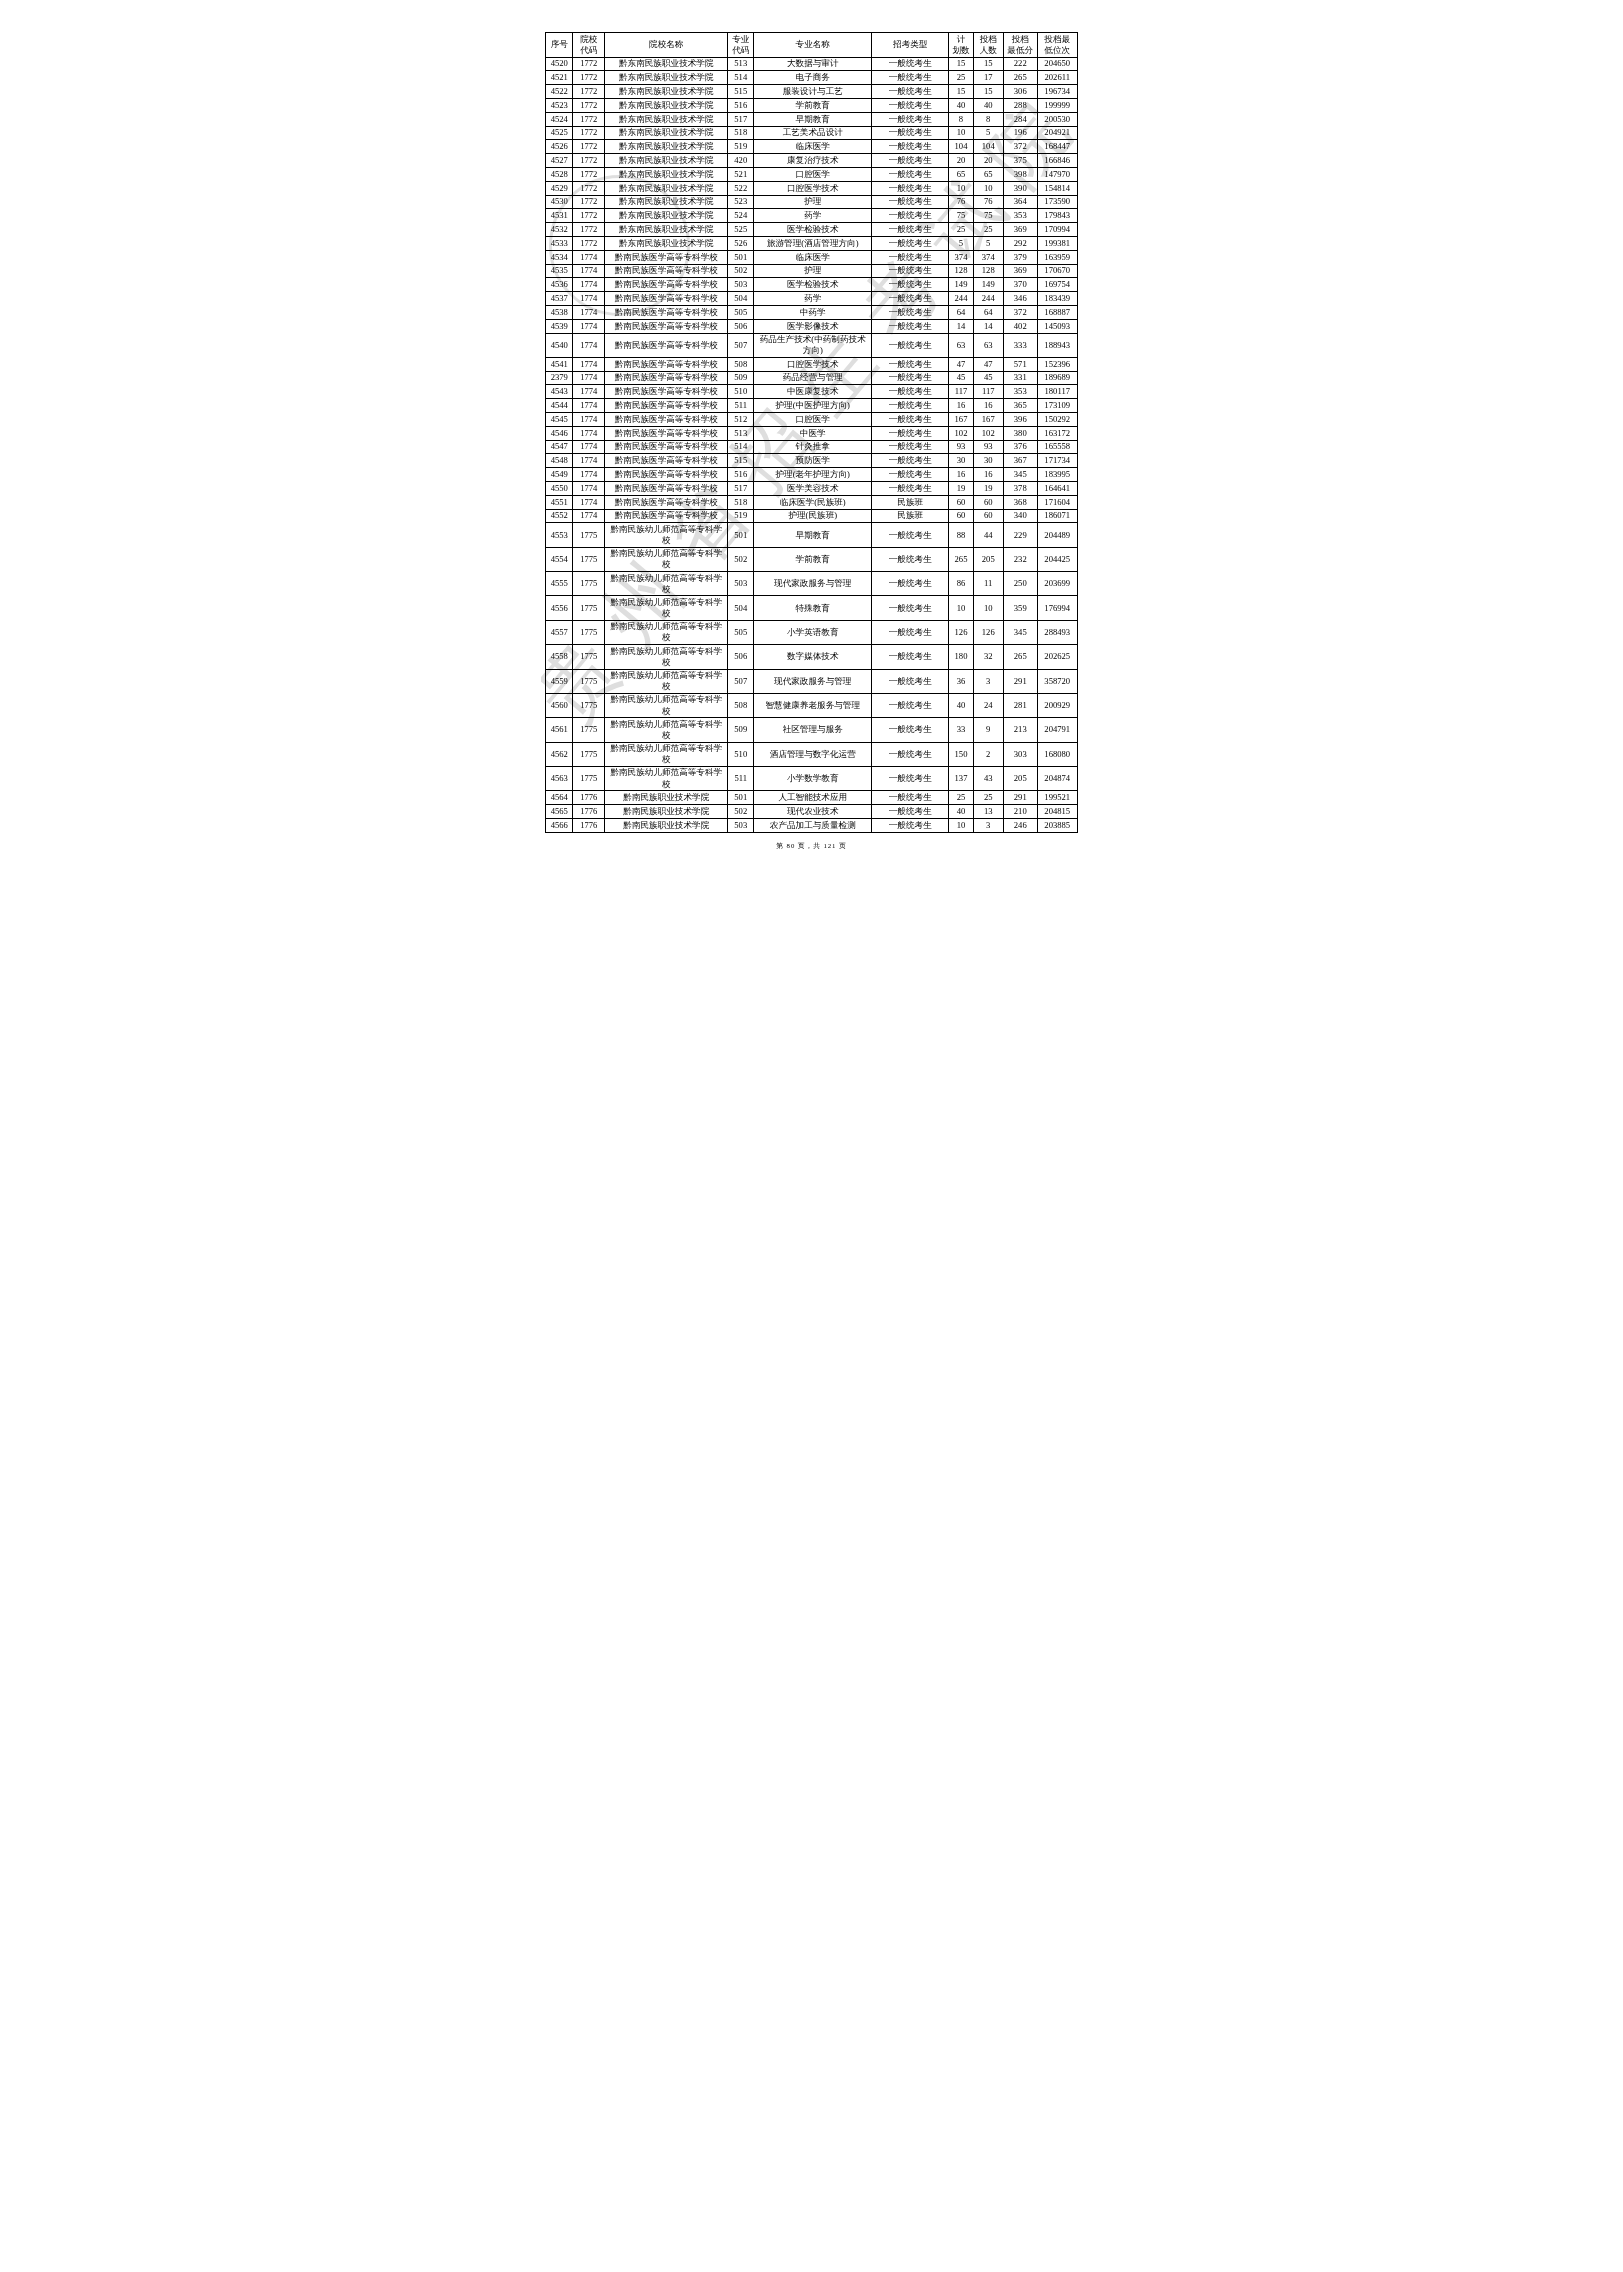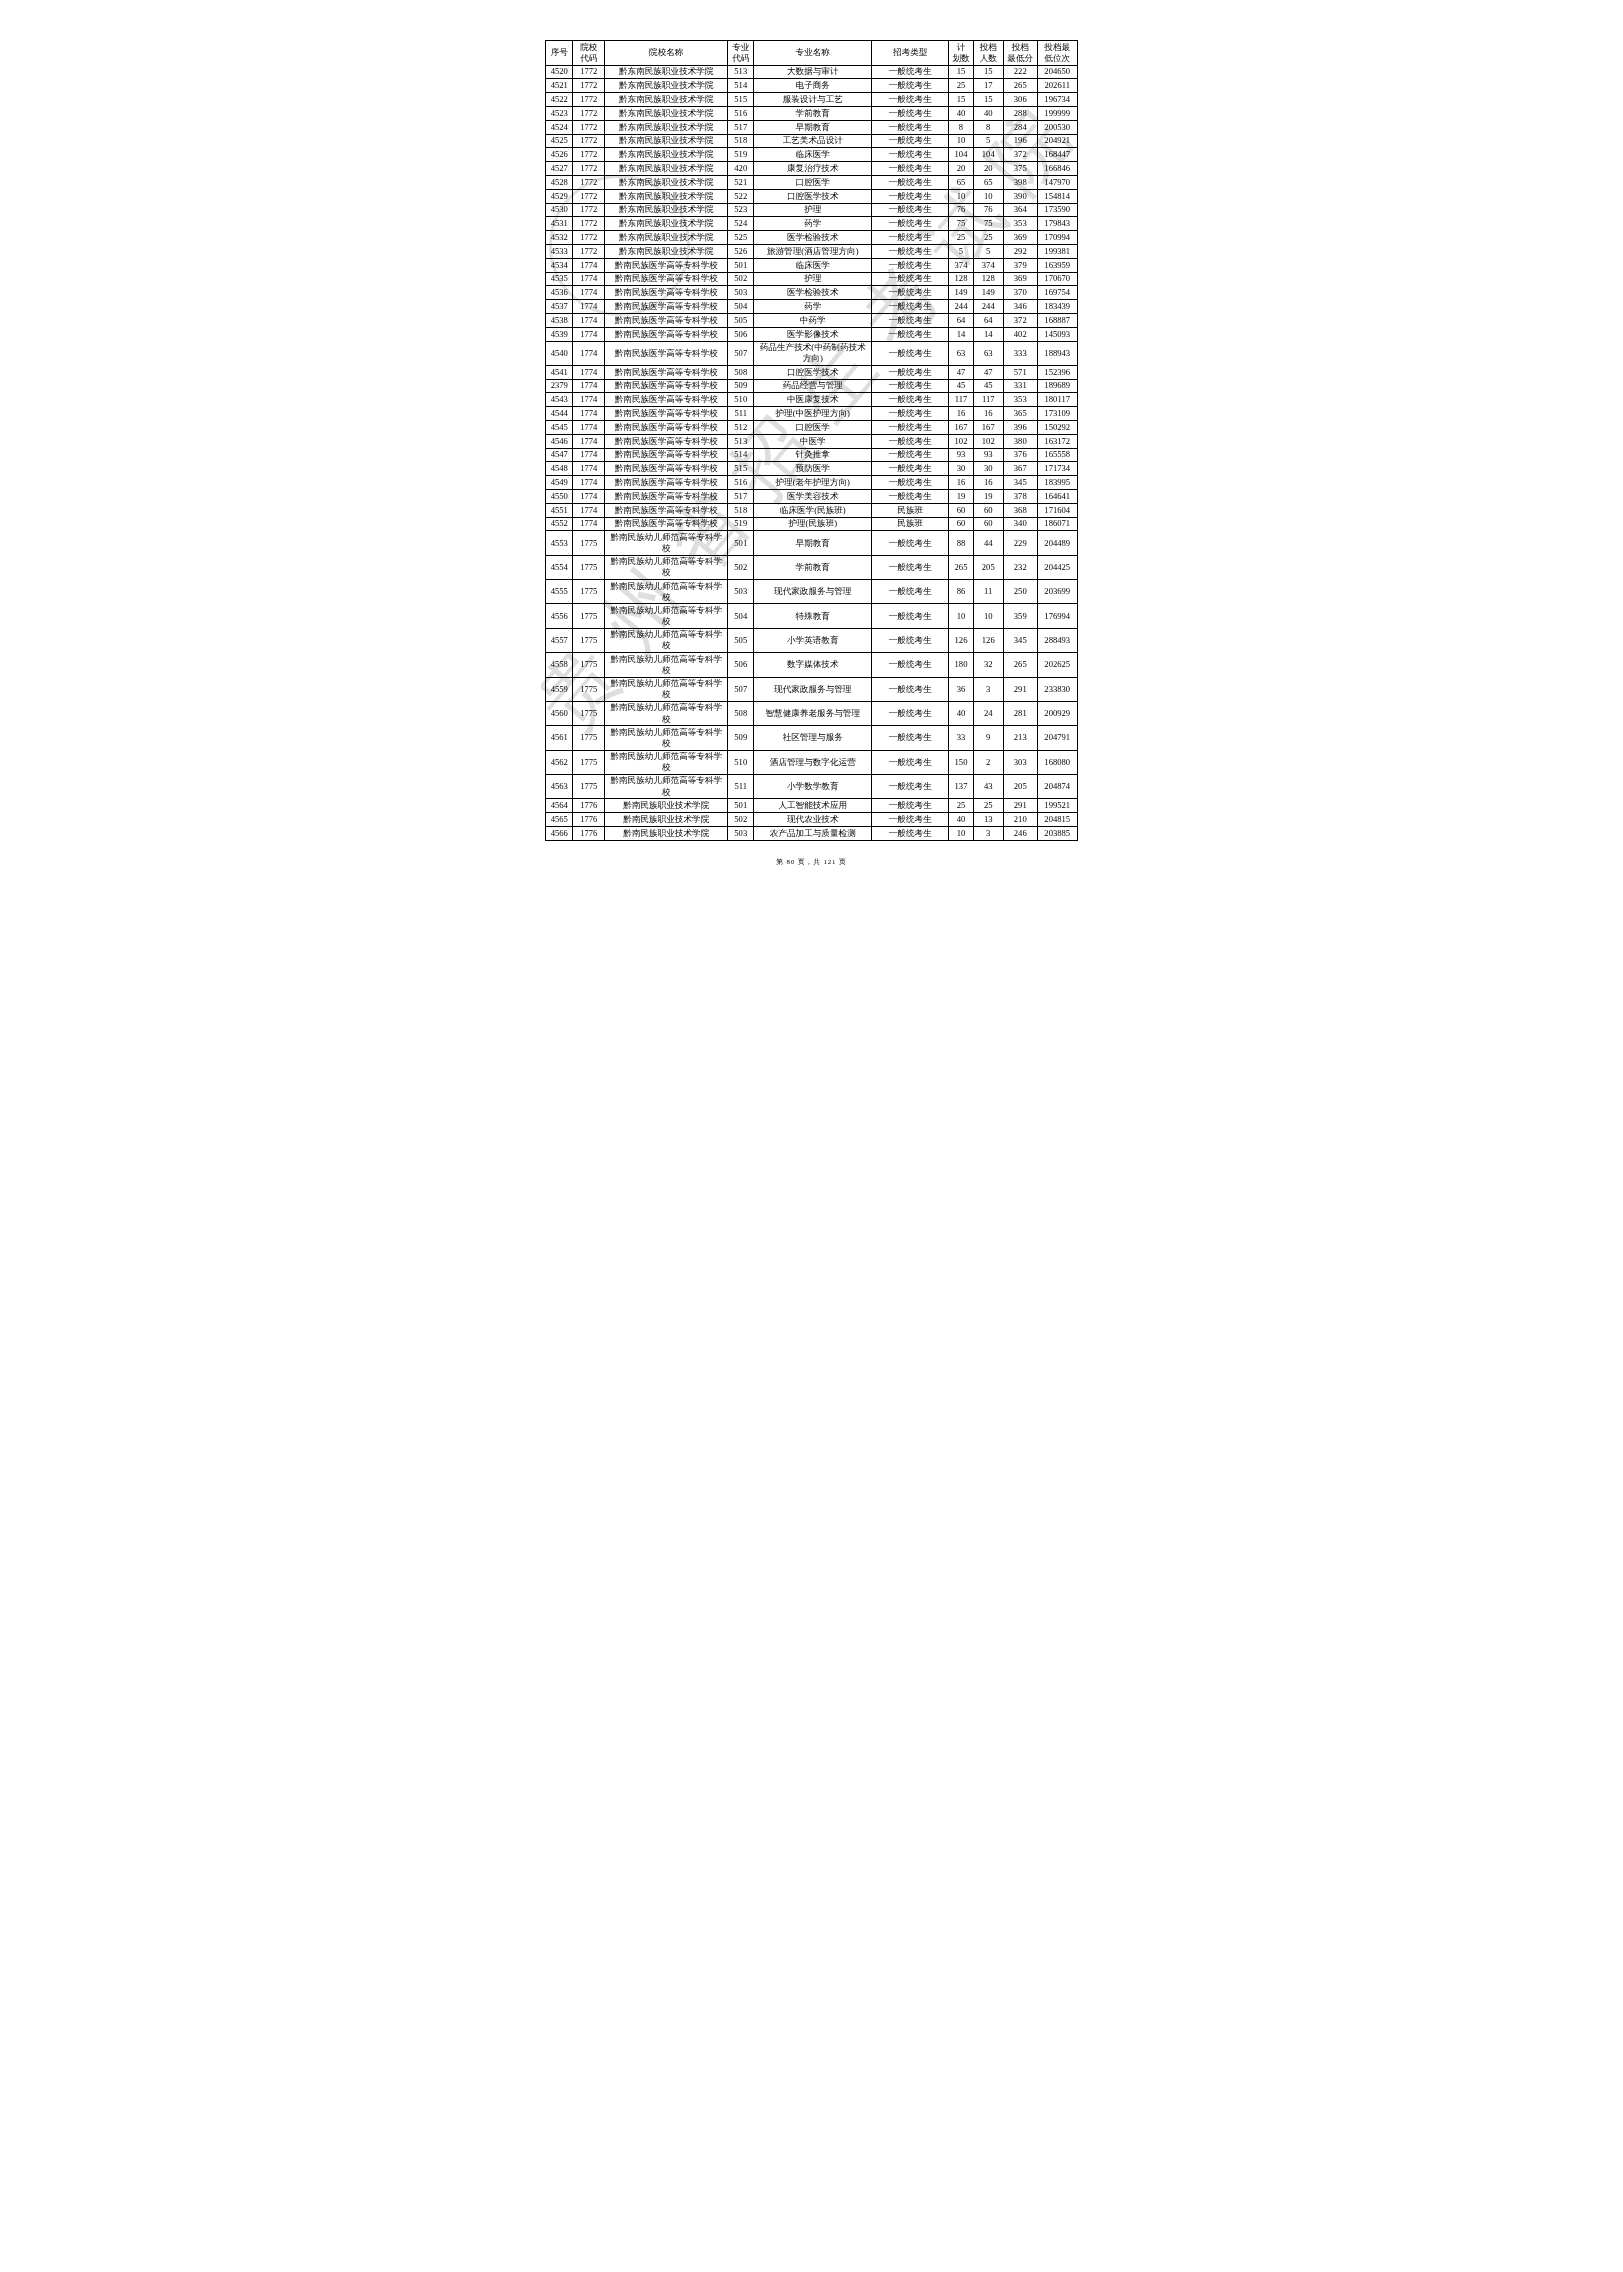--- a/index.html
+++ b/index.html
@@ -43,21 +43,21 @@
     border: 3.2px solid rgba(150,150,150,0.30);
     border-radius: 50%;
     z-index: 0;
     pointer-events: none;
   }
   table.score-table {
     position: relative;
     z-index: 1;
     table-layout: fixed;
     width: 531px;
-    margin: 16px auto;
+    margin: 8px auto;
     border-collapse: collapse;
     border: 1.4px solid #000;
     background: transparent;
   }
   table.score-table th,
   table.score-table td {
     border: 0.9px solid #000;
     text-align: center;
     vertical-align: middle;
     color: #000;
@@ -601,21 +601,21 @@
         <tr>
           <td>4559</td>
           <td>1775</td>
           <td>黔南民族幼儿师范高等专科学校</td>
           <td>507</td>
           <td>现代家政服务与管理</td>
           <td>一般统考生</td>
           <td>36</td>
           <td>3</td>
           <td>291</td>
-          <td>233830</td>
+          <td>358720</td>
         </tr>
         <tr>
           <td>4560</td>
           <td>1775</td>
           <td>黔南民族幼儿师范高等专科学校</td>
           <td>508</td>
           <td>智慧健康养老服务与管理</td>
           <td>一般统考生</td>
           <td>40</td>
           <td>24</td>

